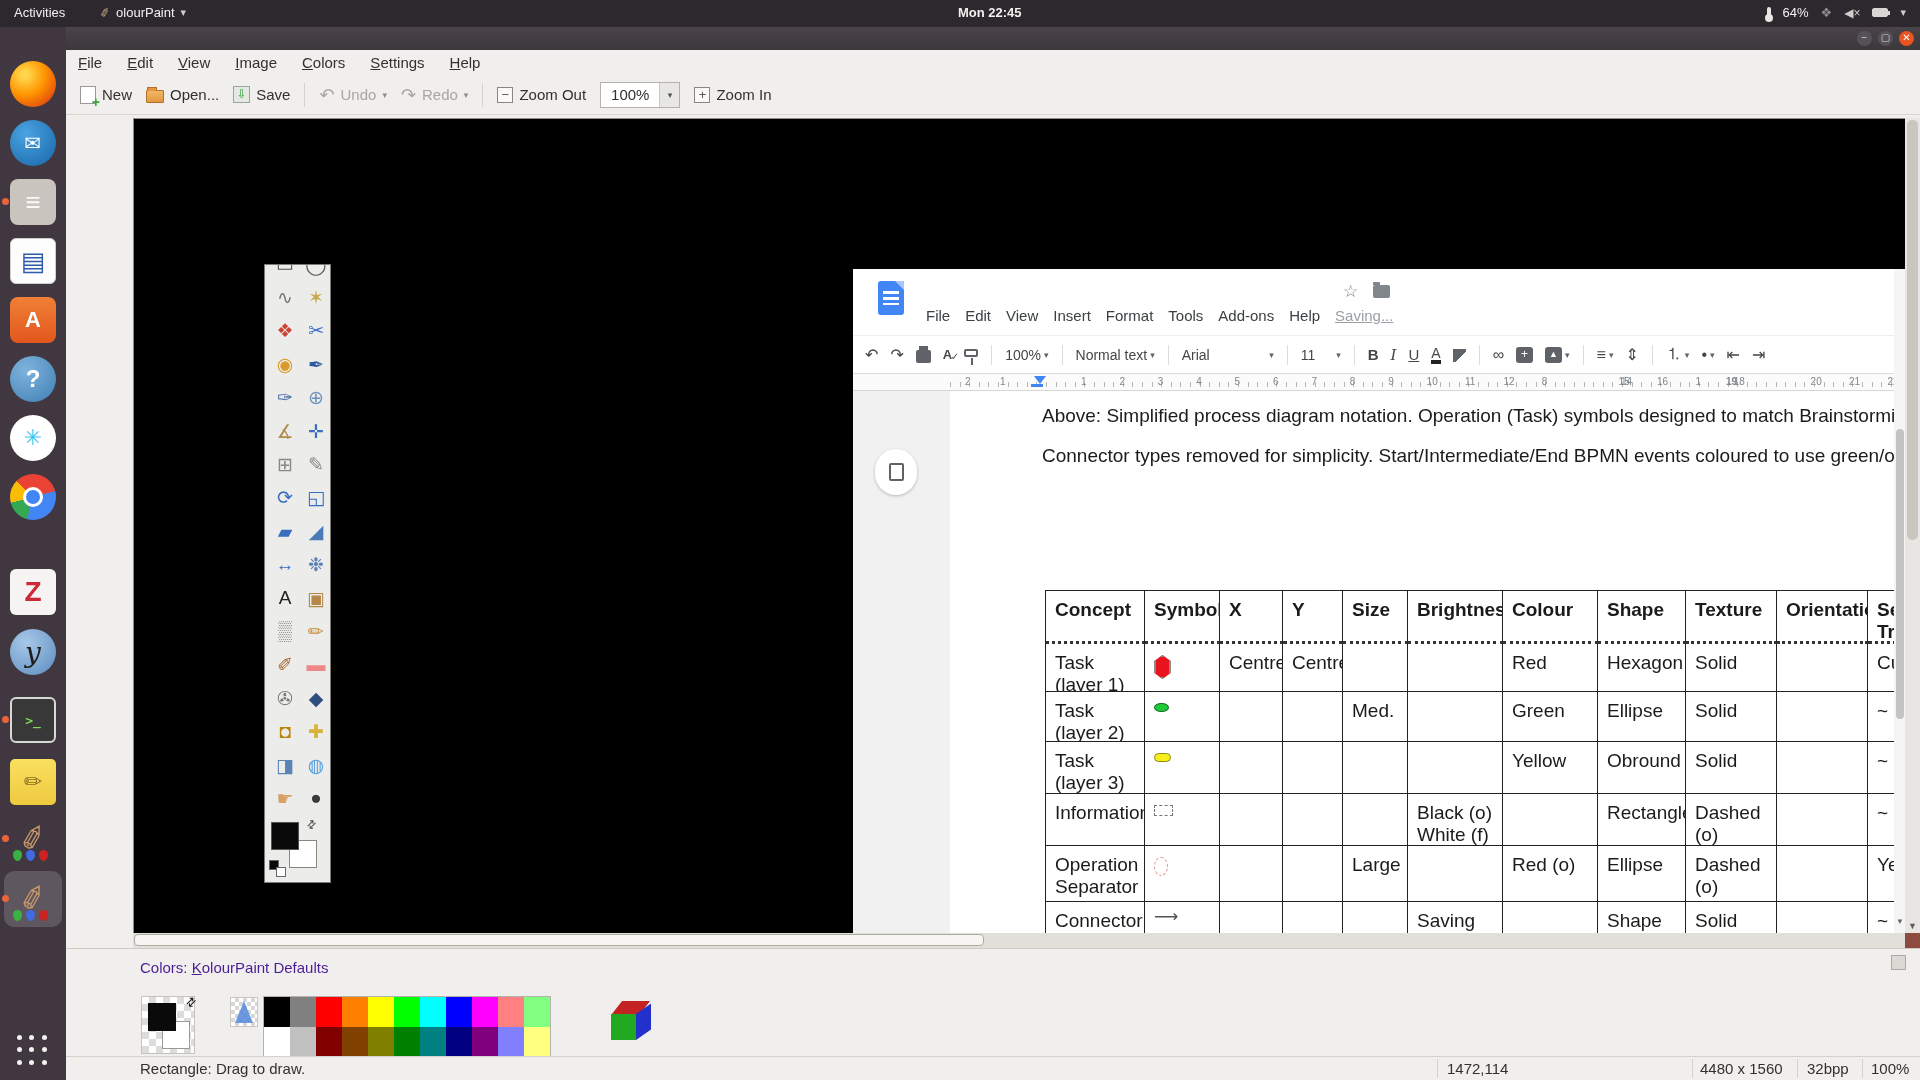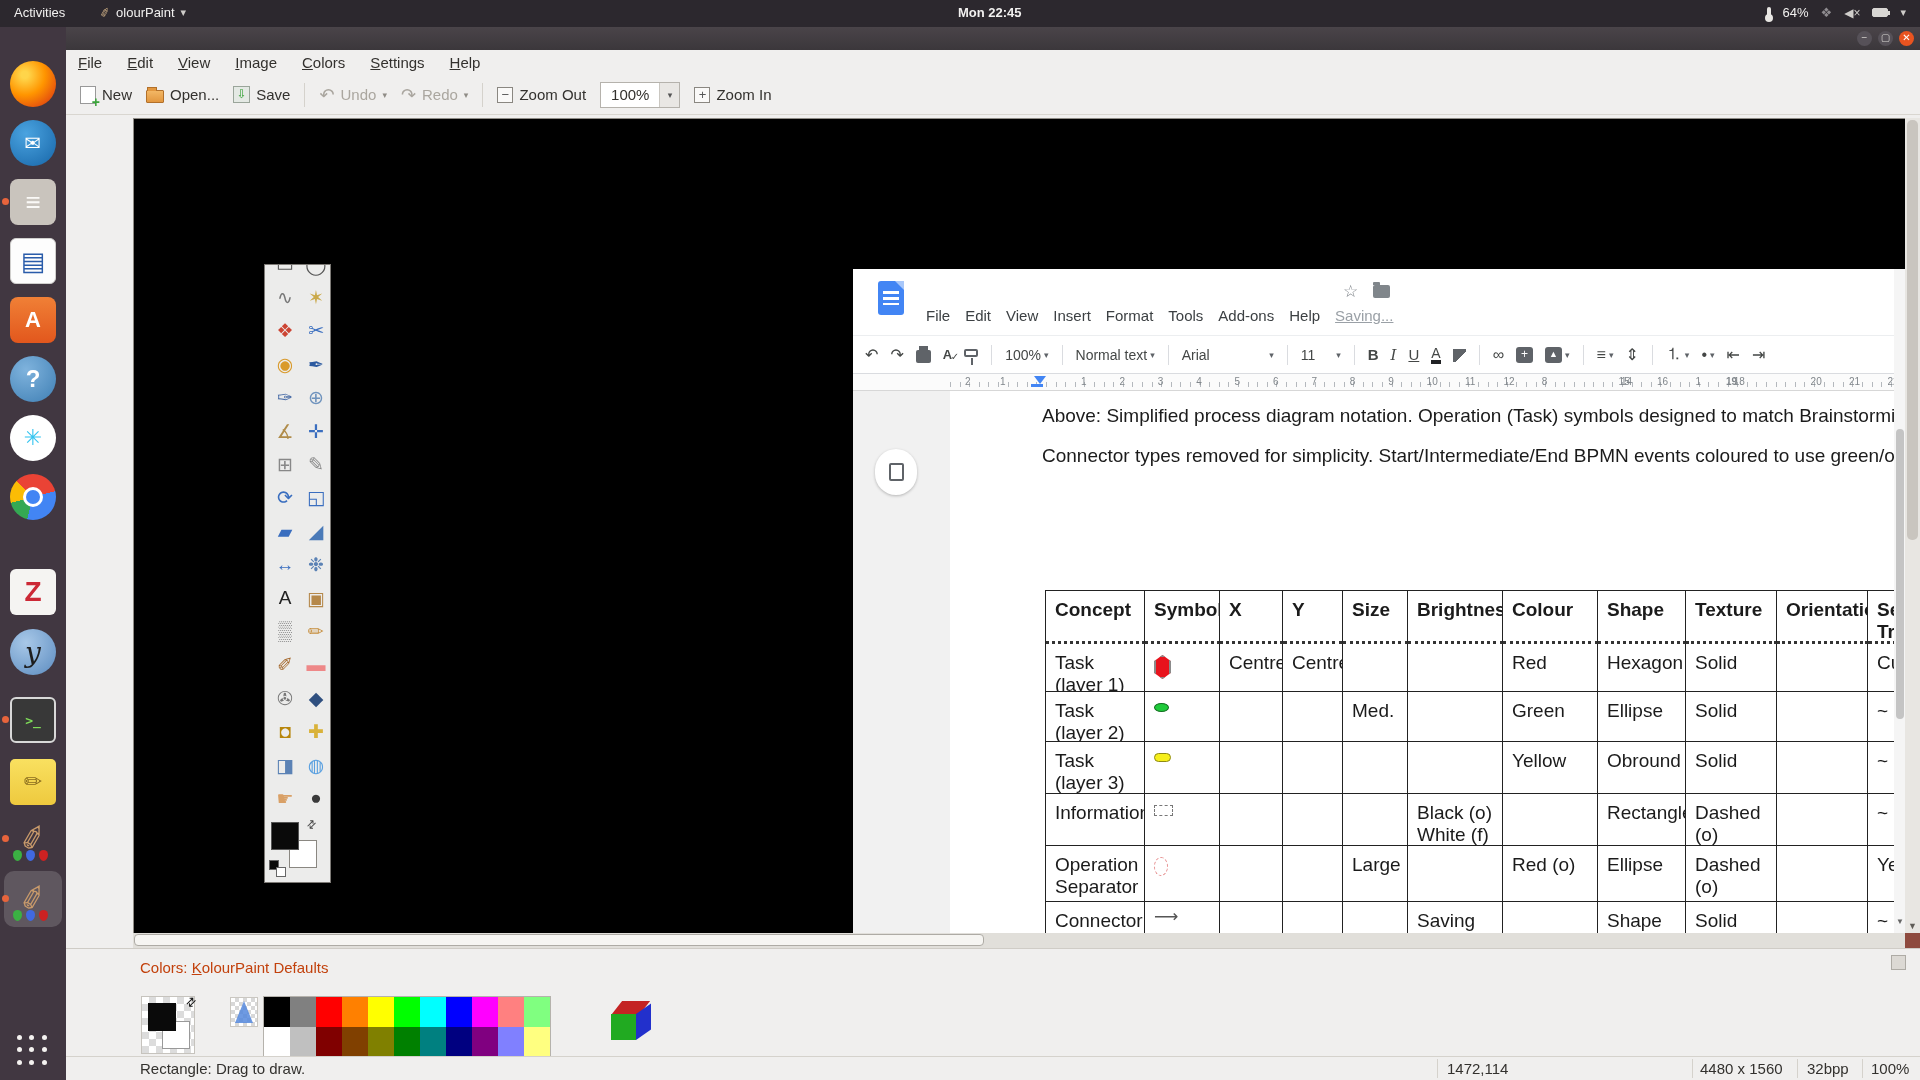--- a/index.html
+++ b/index.html
@@ -160,21 +160,21 @@
   .sym-rect-dash { width:19px; height:11px; border:1px dashed #777; }
   .sym-ell-dash-red { width:14px; height:19px; border:1px dashed #e58a8a; border-radius:50%; }
   .sym-arr-solid { font-size:17px; color:#555; margin-top:-4px; }
   
   #doc-scroll { position:absolute; left:1041px; top:0px; width:12px; height:665px; background:#f5f5f5; }
   #doc-scroll .thumb { position:absolute; left:2px; top:160px; width:8px; height:290px; background:#c4c4c4; border-radius:4px; }
   #doc-scroll .arr { position:absolute; left:2px; bottom:8px; font-size:8px; color:#666; }
 
   
   #colorsbar { position:absolute; left:66px; top:948px; width:1854px; height:108px; background:#f0efee; border-top:1px solid #cfccc6; }
-  #colors-label { position:absolute; left:74px; top:10px; font-size:15px; color:#c2410c; }
+  #colors-label { position:absolute; left:74px; top:10px; font-size:15px; color:#4c1d95; }
   #colors-label .u { text-decoration:underline; }
   #fgbg { position:absolute; left:75px; top:47px; width:54px; height:58px; background:#fff; border:1px solid #c6c3bd;
     background-image:repeating-conic-gradient(#dcdcdc 0 25%, #fff 0 50%); background-size:14px 14px; }
   #fgbg .bg { position:absolute; left:20px; top:24px; width:28px; height:28px; background:#fff; border:1px solid #999; }
   #fgbg .fg { position:absolute; left:6px; top:6px; width:28px; height:28px; background:#0a0a0a; }
   #fgbg .swap { position:absolute; right:-2px; top:-2px; font-size:12px; color:#111; transform:rotate(-45deg); }
   #transcell { position:absolute; left:164px; top:48px; width:28px; height:30px;
     background-image:repeating-conic-gradient(#d8d8d8 0 25%, #fff 0 50%); background-size:8px 8px; border:1px solid #cac7c1; }
   #transcell .pyr { position:absolute; left:4px; top:3px; width:0; height:0; border-left:9px solid transparent; border-right:9px solid transparent; border-bottom:22px solid #5588dd; opacity:.85; }
   #palette { position:absolute; left:197px; top:47px; display:grid; grid-template-columns:repeat(11,26px); grid-auto-rows:30px; border:1px solid #b5b2ac; }

